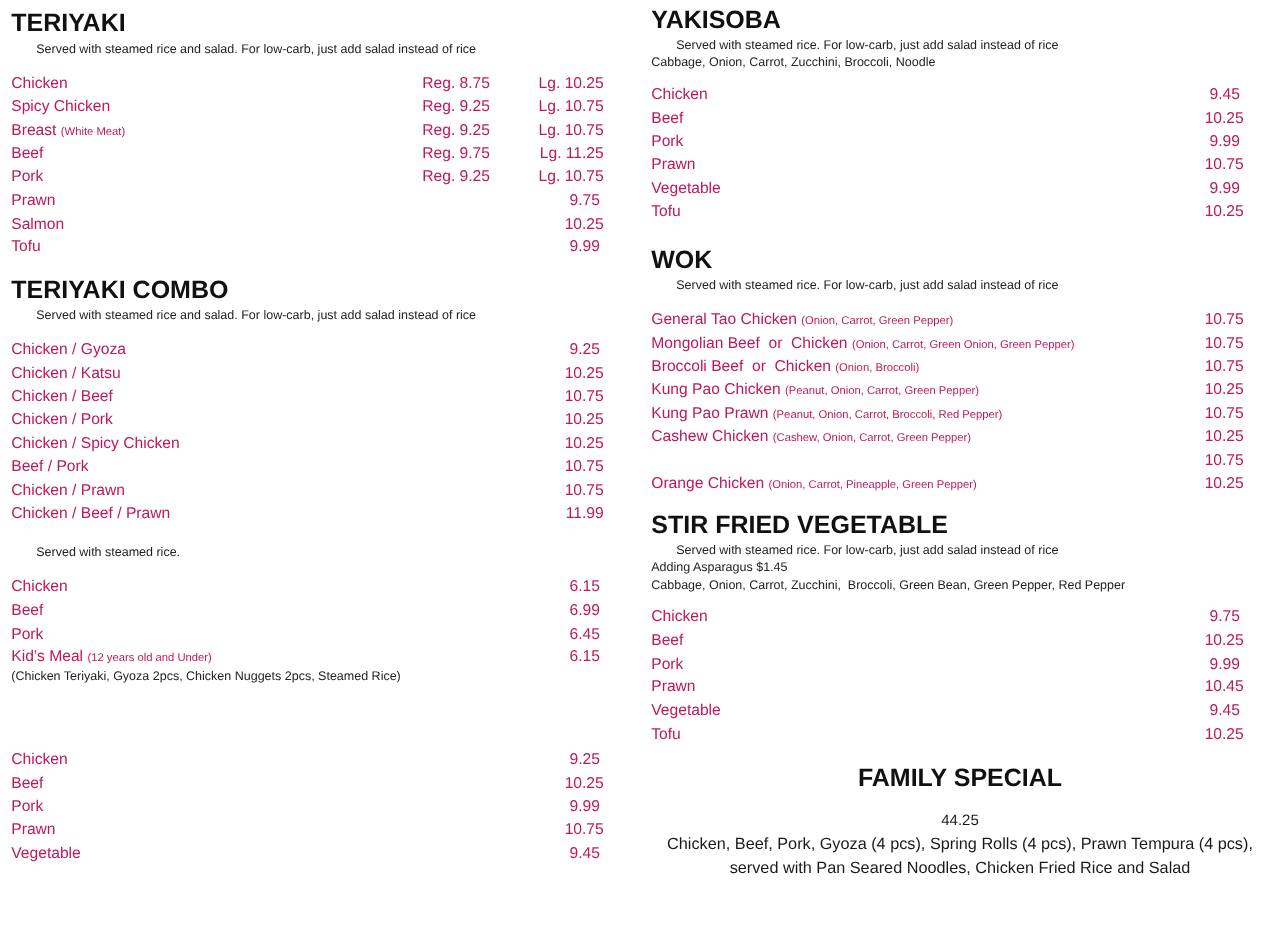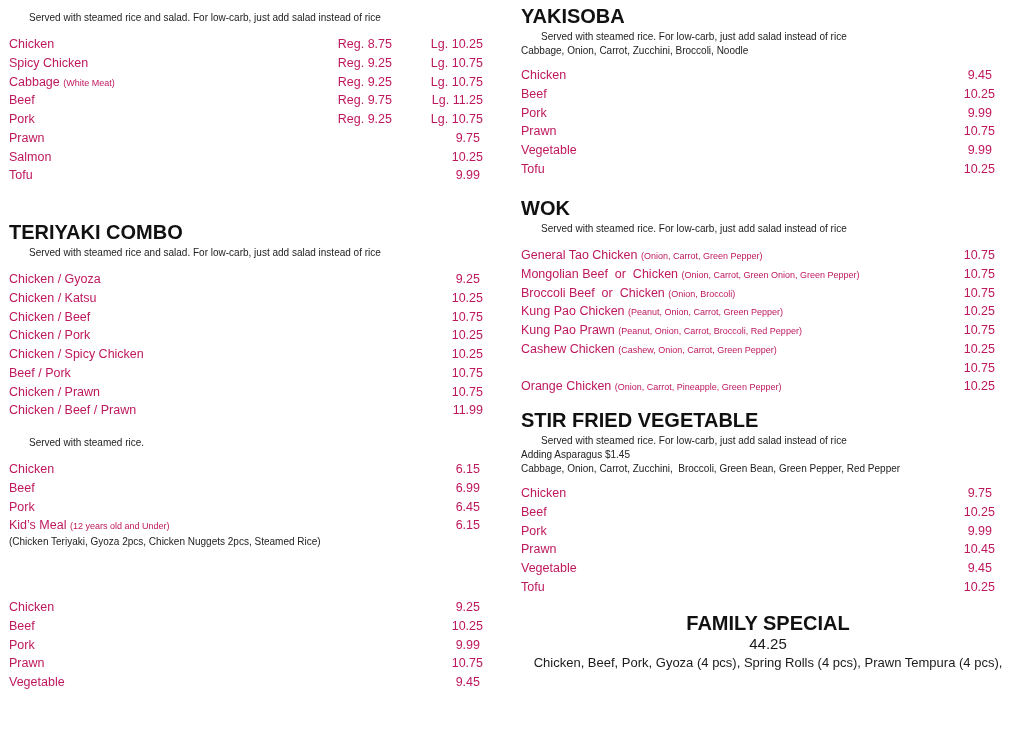--- a/index.html
+++ b/index.html
@@ -14,43 +14,44 @@
   .items { margin-top: 7px; }
   .row { position: relative; height: 18.75px; font-size: 12.5px; line-height: 18.75px; color: #be185d; white-space: nowrap; }
   .row .name { position: absolute; left: 0; }
   .row .note { font-size: 9px; }
   .row .reg { position: absolute; right: 93px; padding-left: 20px; }
   .row .price { position: absolute; right: 2px; text-align: right; }
   .row .price.short { right: 5px; }
   .sub-note { font-size: 10px; line-height: 14px; color: #222; }
   .family { position: absolute; left: 521px; width: 494px; top: 612px; text-align: center; }
   .family .section-title { text-align: center; }
-  .family .fprice { font-size: 15px; line-height: 18px; margin-top: 1px; }
+  .family .fprice { font-size: 12px; line-height: 18px; margin-top: 13px; }
   .family .fdesc { font-size: 13px; line-height: 19px; }
 </style>
 </head>
 <body>
 
 <div class="col col-left">
 
   <div class="section" style="top:8px;">
+    <div class="section-title">TERIYAKI</div>
     <div class="section-desc">Served with steamed rice and salad. For low-carb, just add salad instead of rice</div>
     <div class="items" style="margin-top:10px;">
       <div class="row">
           <span class="name"><span>Chicken</span></span>
           <span class="reg">Reg. 8.75</span>
           <span class="price">Lg. 10.25</span>
         </div>
       <div class="row">
           <span class="name"><span>Spicy Chicken</span></span>
           <span class="reg">Reg. 9.25</span>
           <span class="price">Lg. 10.75</span>
         </div>
       <div class="row">
-          <span class="name"><span>Cabbage</span> <span class="note">(White Meat)</span></span>
+          <span class="name"><span>Breast</span> <span class="note">(White Meat)</span></span>
           <span class="reg">Reg. 9.25</span>
           <span class="price">Lg. 10.75</span>
         </div>
       <div class="row">
           <span class="name"><span>Beef</span></span>
           <span class="reg">Reg. 9.75</span>
           <span class="price">Lg. 11.25</span>
         </div>
       <div class="row">
           <span class="name"><span>Pork</span></span>
@@ -263,13 +264,14 @@
           <span class="price">10.25</span>
         </div>
     </div>
   </div>
 </div>
 
 <div class="family">
   <div class="section-title">FAMILY SPECIAL</div>
   <div class="fprice">44.25</div>
   <div class="fdesc">Chicken, Beef, Pork, Gyoza (4 pcs), Spring Rolls (4 pcs), Prawn Tempura (4 pcs),</div>
+  <div class="fdesc">served with Pan Seared Noodles, Chicken Fried Rice and Salad</div>
 </div>
 
 </body></html>

